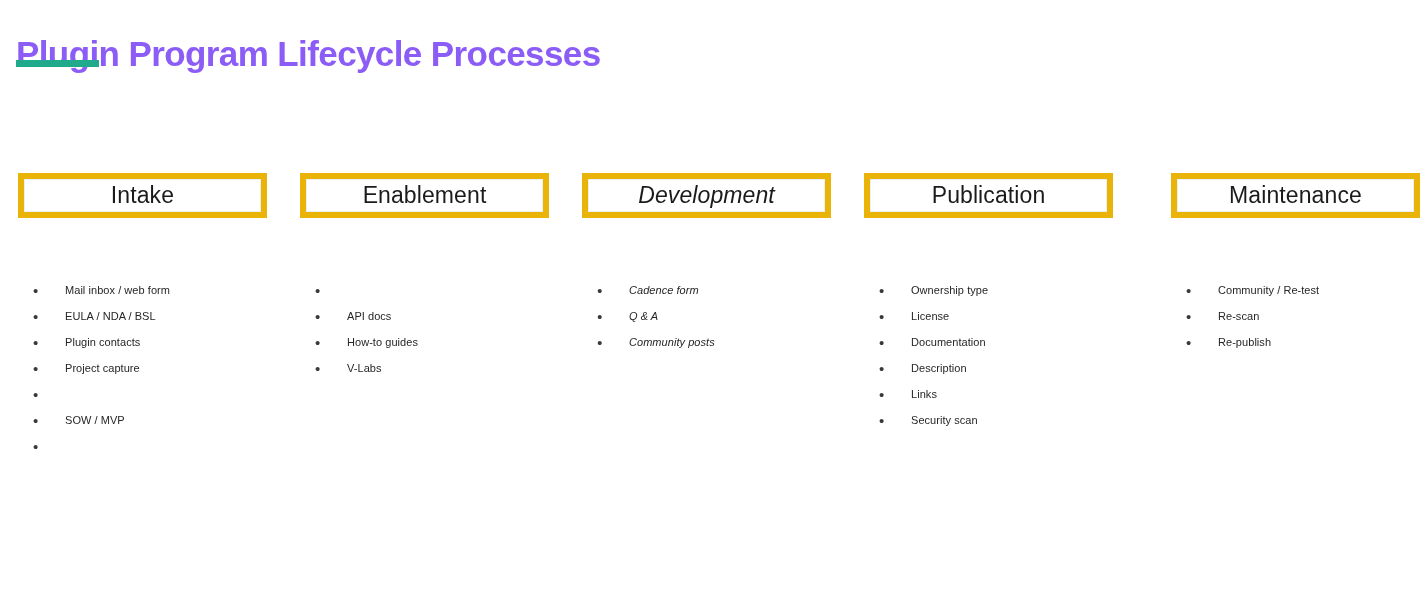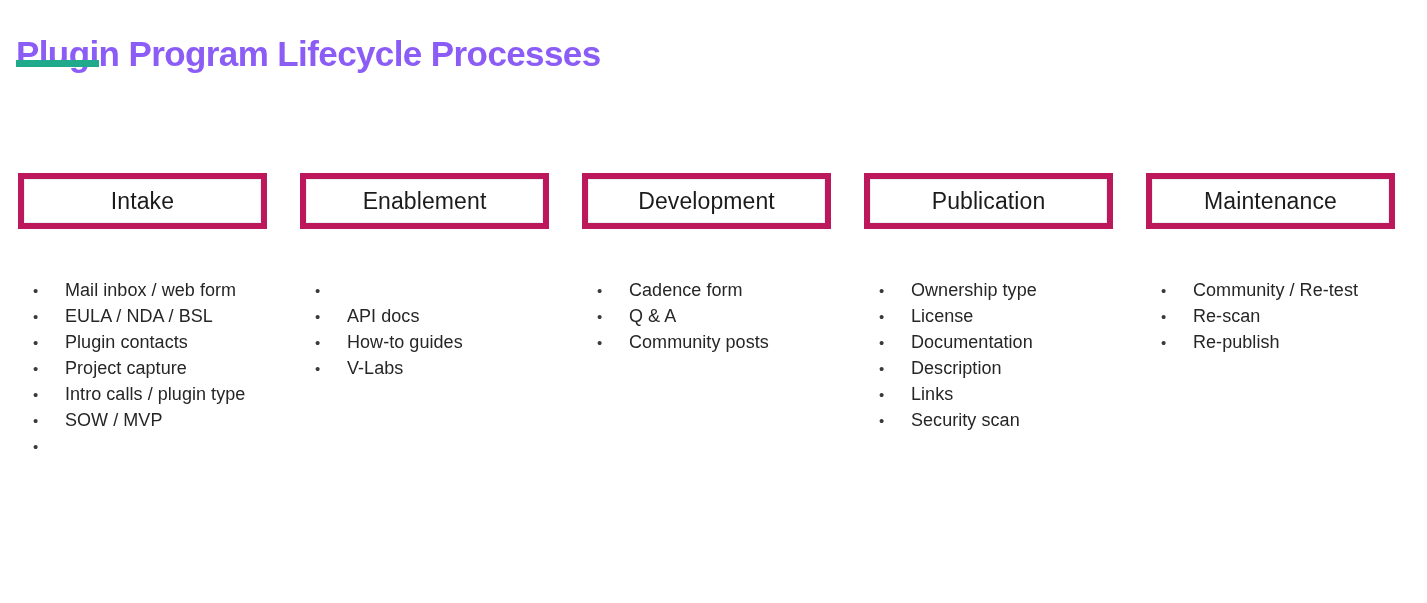--- a/index.html
+++ b/index.html
@@ -46,31 +46,31 @@
     width: 1427px;
     height: 603px;
   }
   .column {
     position: absolute;
     top: 173px;
     width: 249px;
   }
   .col-0 { left: 18px; }
   .col-1 { left: 300px; border-radius: 9px; }
-  .col-2 { left: 582px; }
+  .col-2 { left: 582px; font-style: italic; }
   .col-3 { left: 864px; }
-  .col-4 { left: 1146px; }
+  .col-4 { left: 1171px; }
 
   
   .phase-box {
     box-sizing: border-box;
     width: 249px;
-    height: 56px;
+    height: 45px;
     background: #ffffff;
-    border: 6px solid #be185d;
+    border: 6px solid #eab308;
     outline: 1px solid #e9f0f2;
     outline-offset: -7px;
     display: flex;
     align-items: center;
     justify-content: center;
   }
   .phase-label {
     font-size: 23px;
     line-height: 27px;
     font-weight: 400;
@@ -95,21 +95,21 @@
     height: 26px;
   }
   .bullet-dot {
     width: 32px;
     flex: 0 0 32px;
     font-size: 15px;
     line-height: 23px;
     color: #3a3a3a;
   }
   .bullet-text {
-    font-size: 18px;
+    font-size: 11px;
     line-height: 23px;
     color: #262626;
     white-space: nowrap;
     letter-spacing: 0.05px;
   }
 </style>
 </head>
 <body>
 
 <h1 class="slide-title">Plugin Program Lifecycle Processes</h1>
@@ -133,21 +133,20 @@
       <li class="bullet-item">
         <span class="bullet-dot">•</span>
         <span class="bullet-text">Plugin contacts</span>
       </li>
       <li class="bullet-item">
         <span class="bullet-dot">•</span>
         <span class="bullet-text">Project capture</span>
       </li>
       <li class="bullet-item">
         <span class="bullet-dot">•</span>
-        <span class="bullet-text">Intro calls / plugin type</span>
       </li>
       <li class="bullet-item">
         <span class="bullet-dot">•</span>
         <span class="bullet-text">SOW / MVP</span>
       </li>
       <li class="bullet-item">
         <span class="bullet-dot">•</span>
       </li>
     </ul>
   </div>

